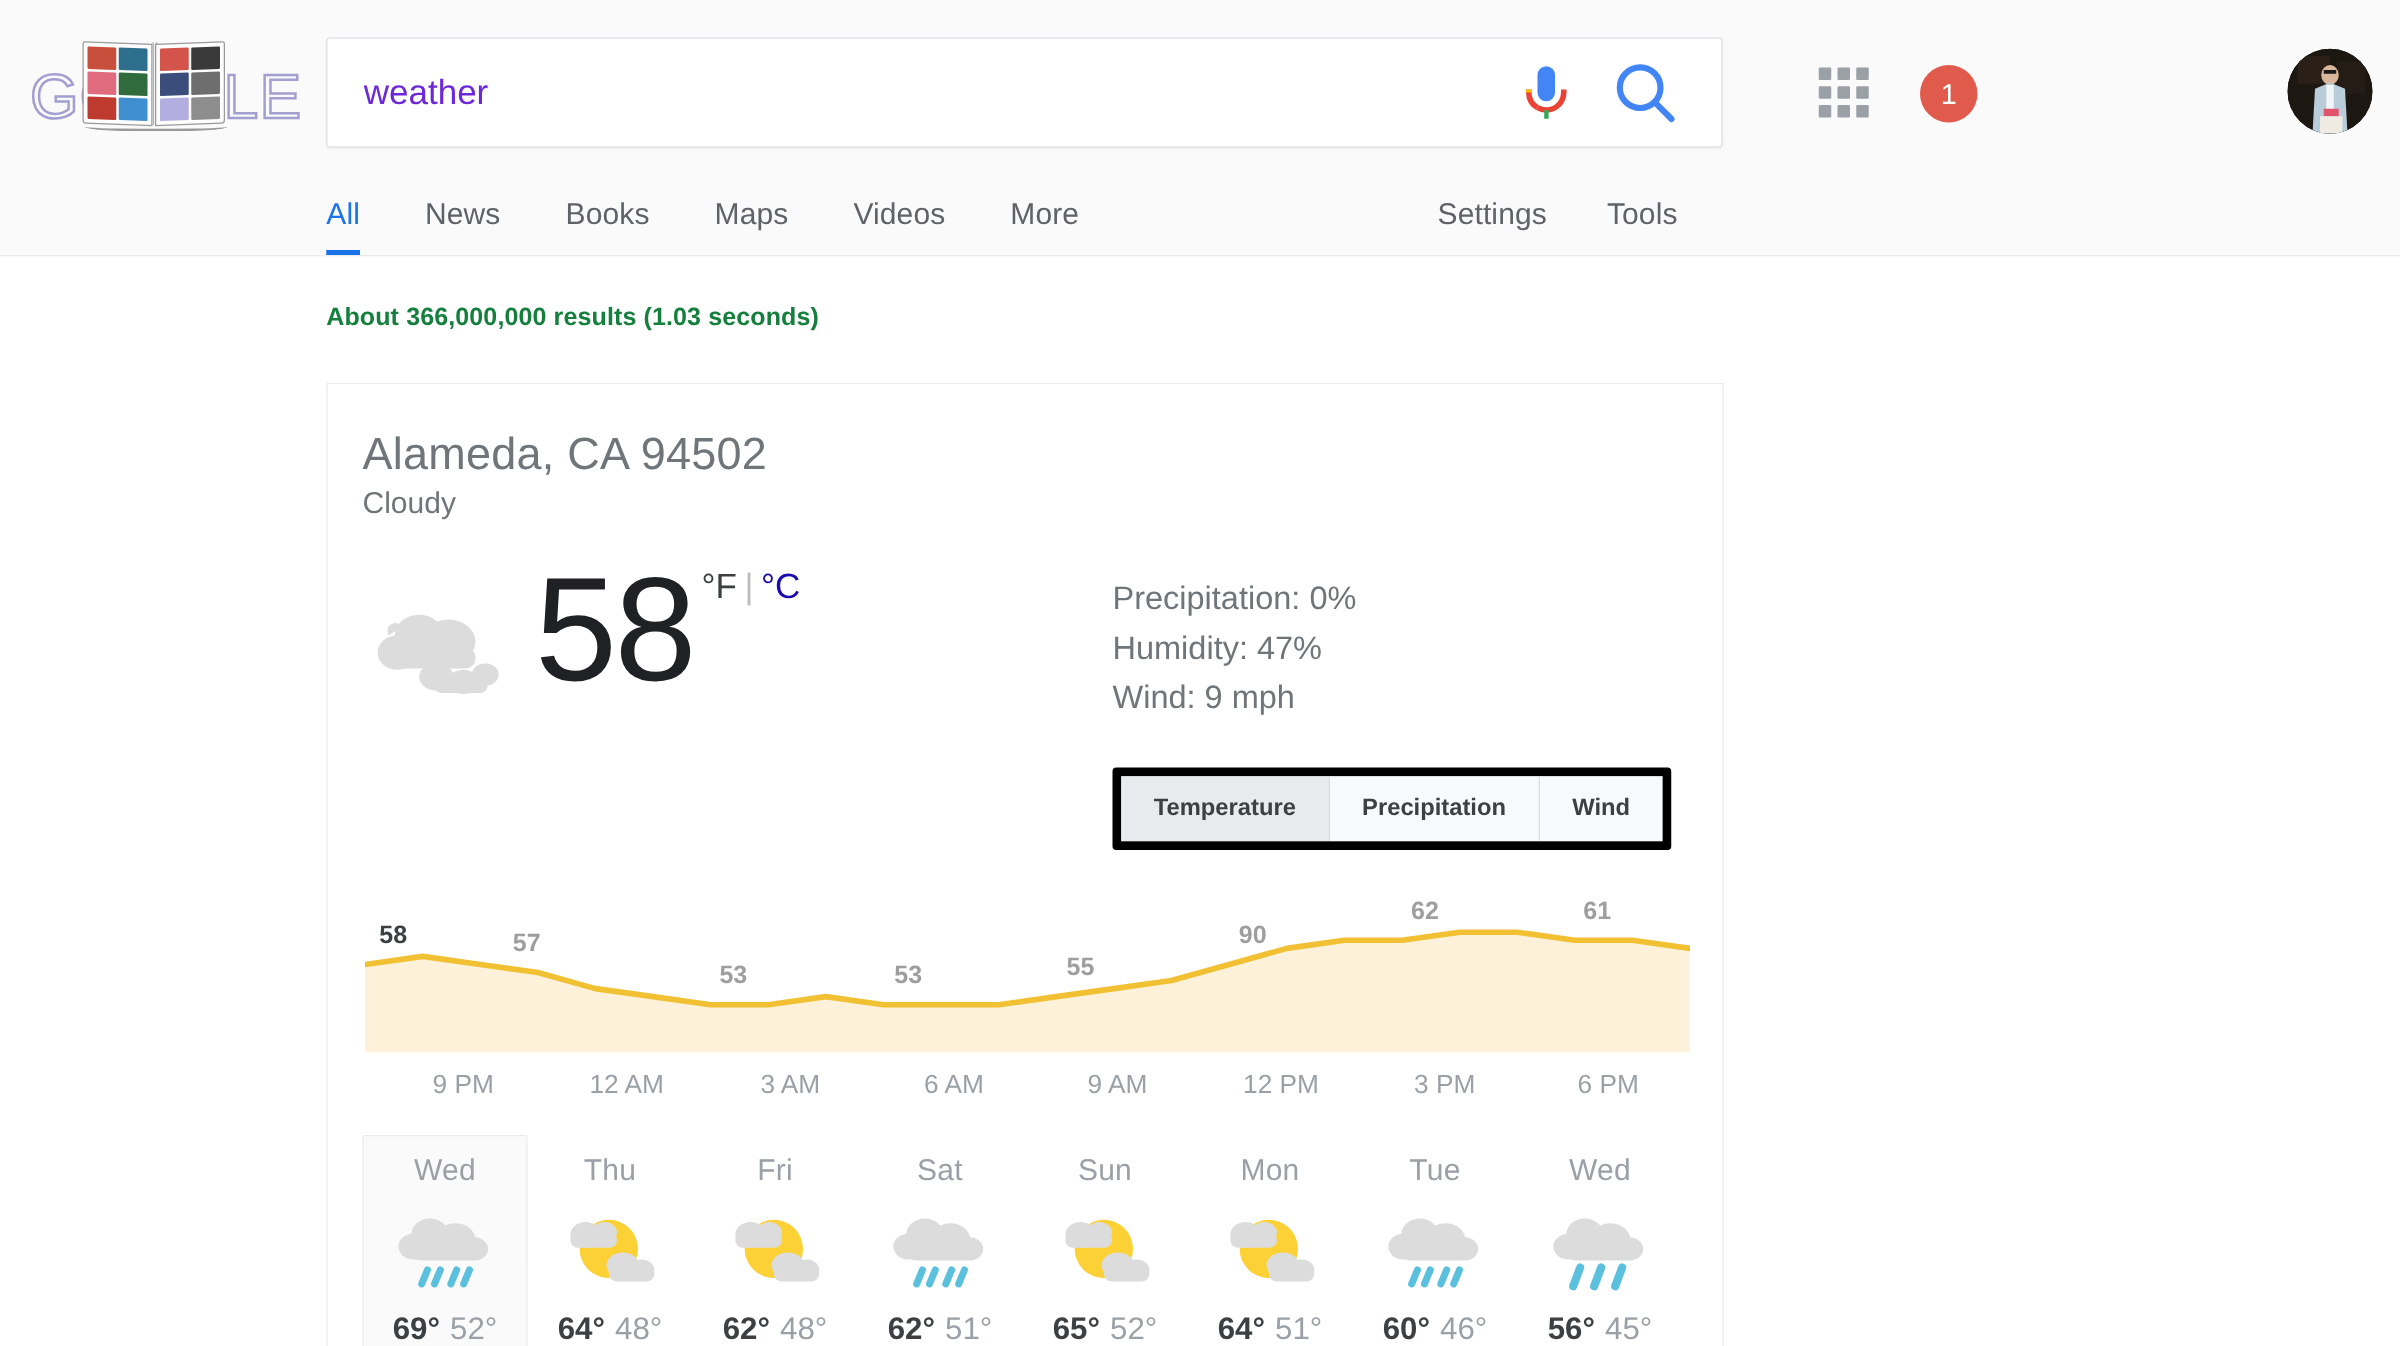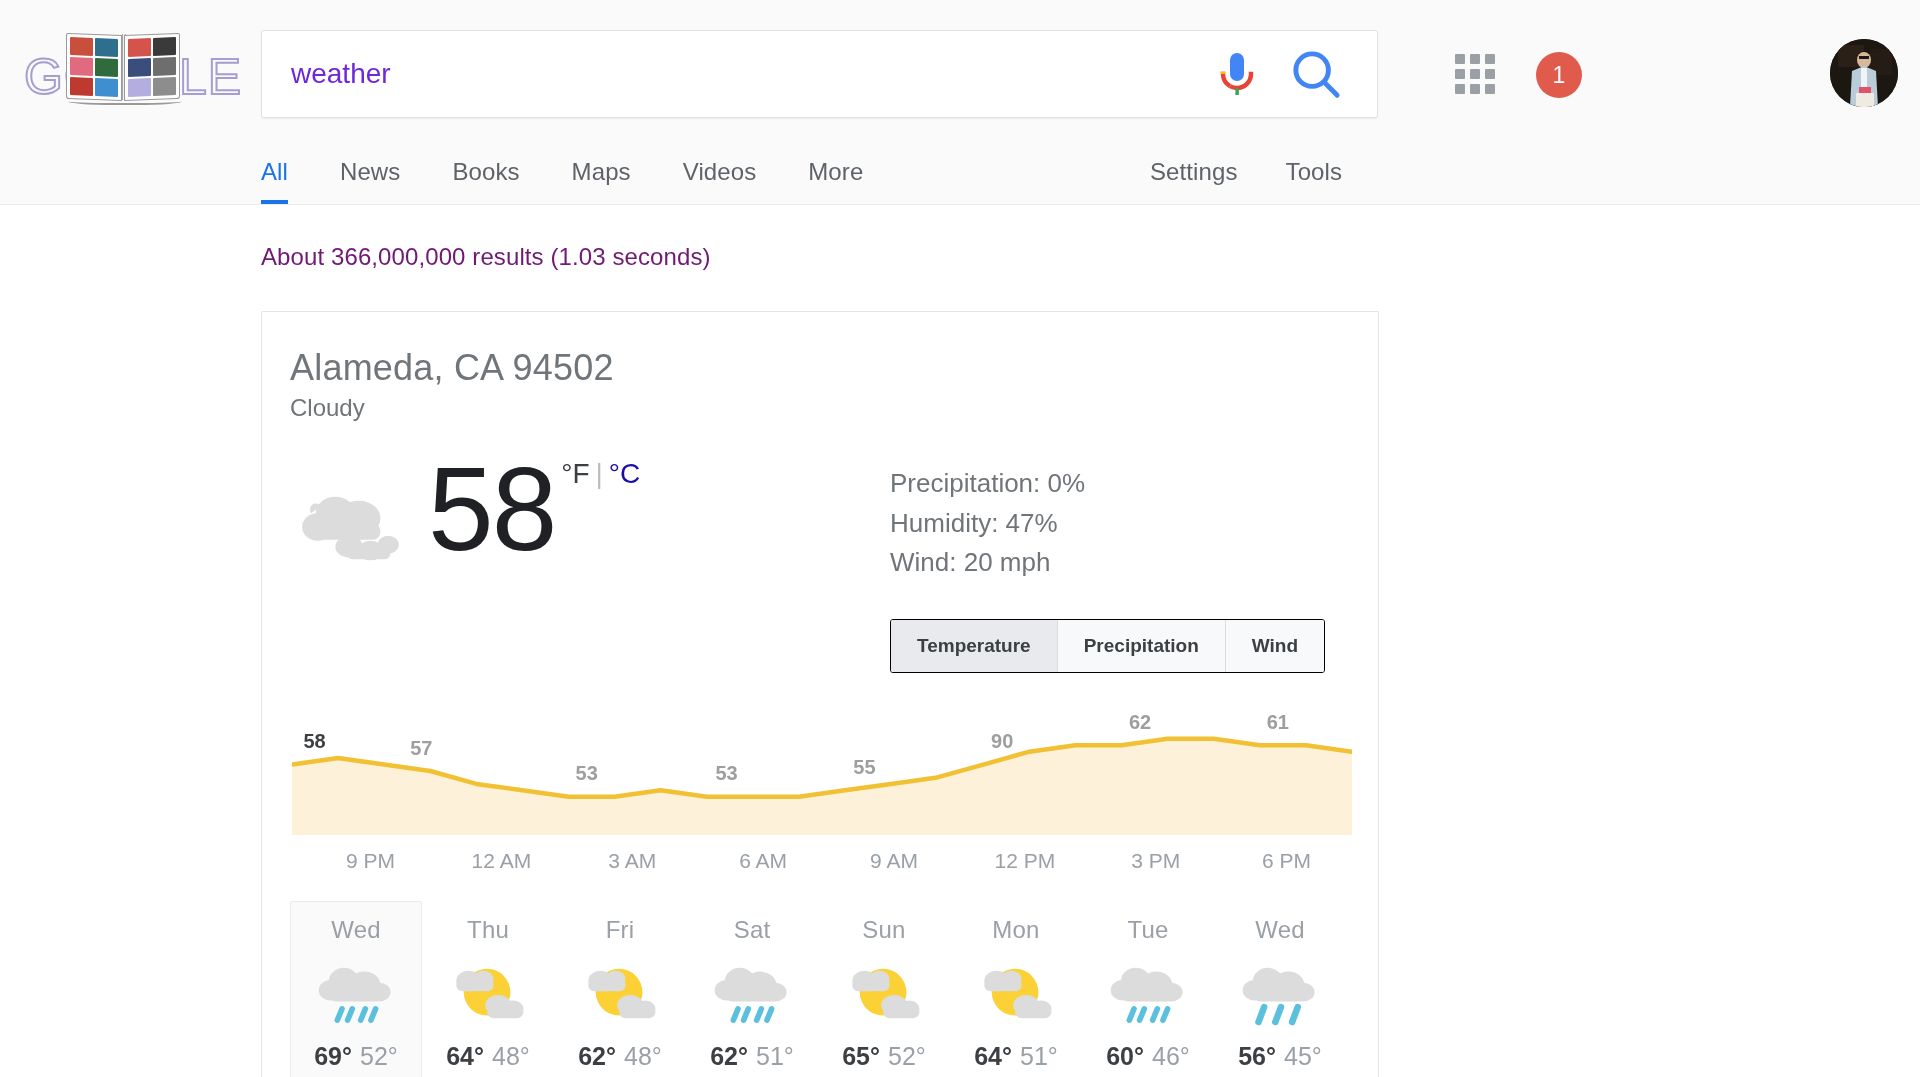--- a/index.html
+++ b/index.html
@@ -147,25 +147,26 @@
     position: absolute;
     left: 1150px; top: 0;
     height: 64px;
     display: flex; align-items: center;
   }
   .nav-right .navtab { margin-right: 48px; }
 
   
   .main { padding-left: 261px; padding-top: 0; }
   .result-stats {
-    color: #701a75;
-    font-size: 24px;
+    color: #15803d;
+    font-size: 20px;
     padding-top: 38px;
     padding-bottom: 0;
     letter-spacing: .1px;
+    font-weight: bold;
   }
 
   
   .weather-card {
     margin-top: 40px;
     width: 1118px;
     border: 1px solid #e4e4e4;
     border-bottom: none;
     border-radius: 2px 2px 0 0;
     background: #fff;
@@ -194,21 +195,21 @@
   .unit-f { color: #3c4043; }
   .unit-sep { color: #bdbdbd; margin: 0 6px; font-weight: 300; }
   .unit-c { color: #1a0dab; cursor: pointer; }
 
   .cur-right { padding-top: 10px; }
   .stat-line { font-size: 26px; color: #70757a; line-height: 1.52; }
 
   .seg-tabs {
     display: inline-flex;
     margin-top: 36px;
-    border: 1px solid #000000;
+    border: 7px solid #000000;
     border-radius: 3px;
     overflow: hidden;
     background: #fff;
   }
   .seg-tab {
     font-size: 19px; font-weight: bold; color: #3c4043;
     padding: 15px 26px;
     background: #f8f9fa;
     border-right: 1px solid #dadce0;
     cursor: pointer;
@@ -380,21 +381,21 @@
           </span>
           <span class="temp-num">58</span>
           <span class="unit-toggle">
             <span class="unit-f">°F</span><span class="unit-sep">|</span><span class="unit-c">°C</span>
           </span>
         </div>
 
         <div class="cur-right">
           <div class="stat-line">Precipitation: 0%</div>
           <div class="stat-line">Humidity: 47%</div>
-          <div class="stat-line">Wind: 20 mph</div>
+          <div class="stat-line">Wind: 9 mph</div>
 
           <div class="seg-tabs">
             <div class="seg-tab active">Temperature</div>
             <div class="seg-tab">Precipitation</div>
             <div class="seg-tab">Wind</div>
           </div>
         </div>
       </div>
 
       <div class="chart-wrap">

